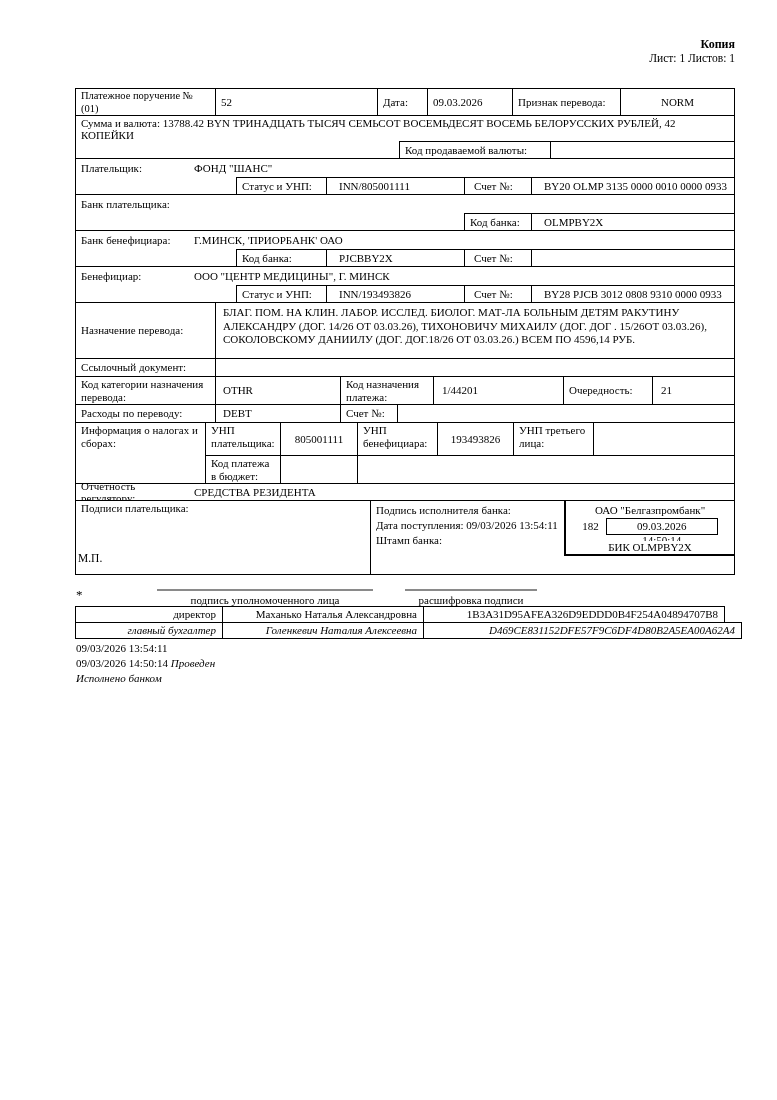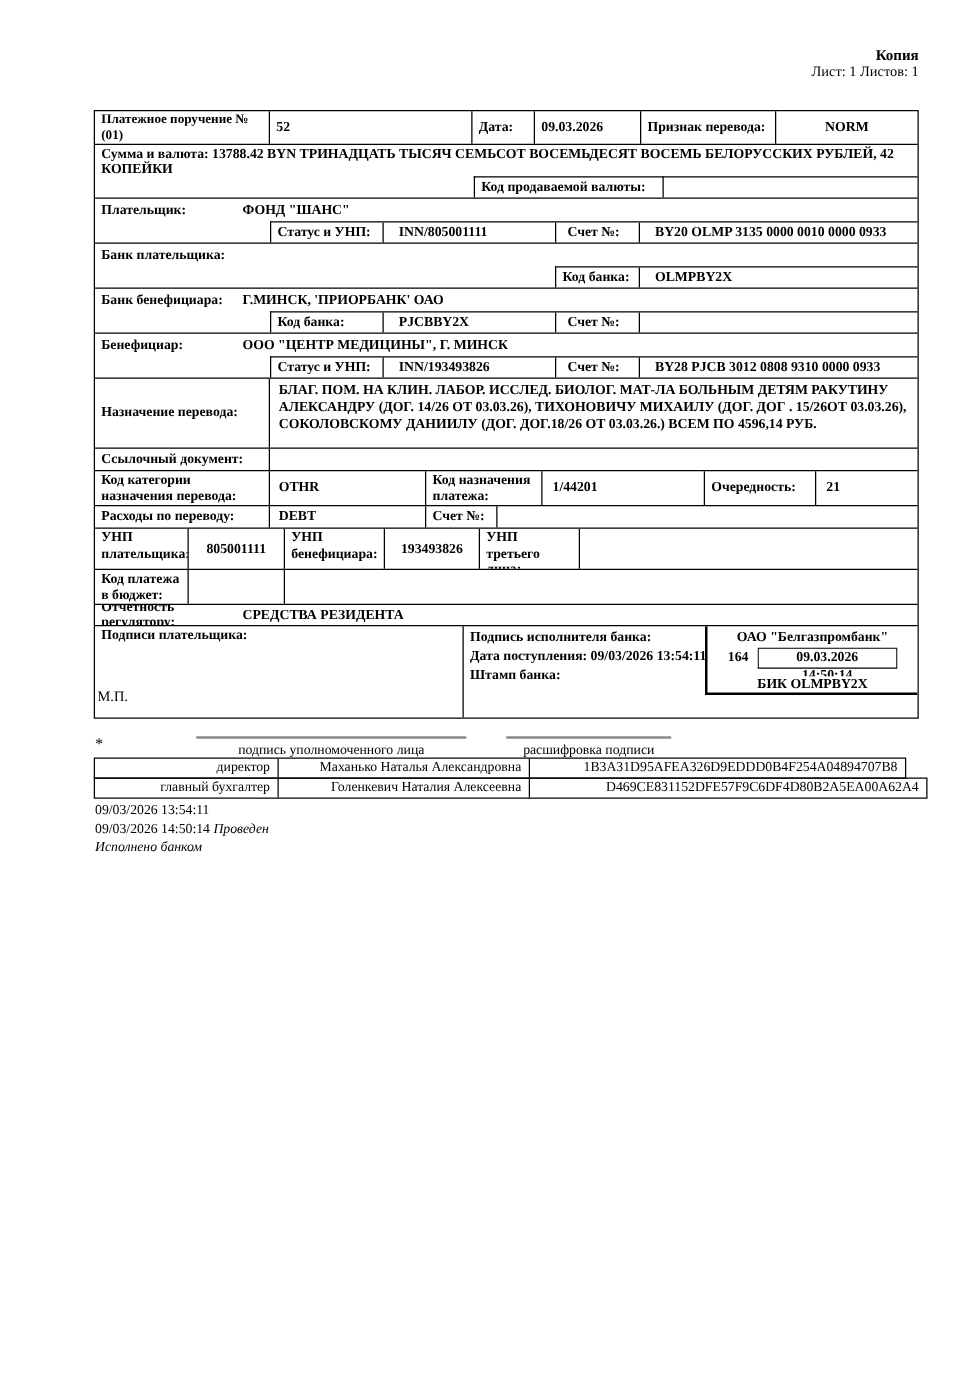--- a/index.html
+++ b/index.html
@@ -2,26 +2,26 @@
 <html><head>
 <meta charset="utf-8">
 <style>
   html,body{margin:0;padding:0;background:#fff;}
   .page{position:relative;width:777px;height:1100px;background:#ffffff;overflow:hidden;
         font-family:"Liberation Serif","DejaVu Serif",serif;font-size:11px;color:#000;}
   .abs{position:absolute;}
   .copy{top:37px;left:435px;width:300px;text-align:right;font-weight:bold;font-size:12px;}
   .sheets{top:52px;left:435px;width:300px;text-align:right;font-size:11.5px;}
 
-  .doc{top:88px;left:75px;width:660px;border:1px solid #000;font-weight:bold;}
+  .doc{top:88px;left:75px;width:660px;border:1px solid #000;}
   .doc *,.doc{box-sizing:border-box;}
   .r{display:flex;width:100%;}
   .bb{border-bottom:1px solid #000;}
   .br{border-right:1px solid #000;}
-  .bl{border-left:1px solid #000;}
+  .bl{border-left:1px solid #000;margin-left:20px;}
   .bt{border-top:1px solid #000;}
   .c{padding:1px 5px;overflow:hidden;line-height:12.5px;}
   .vc{display:flex;align-items:center;}
   .small{font-size:10.5px;}
   .boxes{display:flex;flex:1;text-align:right;}
   .nest{flex:1;display:flex;flex-direction:column;}
 
   .stamp{position:absolute;top:-2px;right:-2px;width:172px;height:57px;border:2px solid #000;
          background:#fff;text-align:center;line-height:13px;padding-top:3px;box-sizing:border-box;}
   .stamp-mid{display:flex;justify-content:center;align-items:flex-start;margin-top:1px;}
@@ -34,21 +34,21 @@
   .mp{top:552px;left:78px;font-size:11.5px;}
   .sline{height:2px;background:#8a8a8a;}
   .sl1{top:589px;left:157px;width:216px;}
   .sl2{top:589px;left:405px;width:132px;}
   .cap1{top:594px;left:157px;width:216px;text-align:center;}
   .cap2{top:594px;left:405px;width:132px;text-align:center;}
   .star{top:587px;left:76px;font-size:13px;}
 
   .signers{top:606px;left:75px;}
   .srow{display:flex;border:1px solid #000;height:17px;box-sizing:border-box;}
-  .srow2{margin-top:-1px;}
+  .srow2{margin-top:-1px;font-style:italic;}
   .scell{padding:1px 6px;overflow:hidden;line-height:13px;box-sizing:border-box;white-space:nowrap;text-align:right;}
 
   .footer{top:641px;left:76px;line-height:15px;}
   .it{font-style:italic;font-family:Liberation Serif, serif;}
 </style>
 </head>
 <body>
 
 <div class="page">
 
@@ -153,20 +153,21 @@
     </div>
 
     <div class="r bb" style="height:18px">
       <div class="c br vc" style="width:140px">Расходы по переводу:</div>
       <div class="c br vc" style="width:125px;padding-left:7px">DEBT</div>
       <div class="c br vc" style="width:57px">Счет №:</div>
       <div class="c vc" style="flex:1"></div>
     </div>
 
     <div class="r bb" style="height:61px">
+      <div class="c br" style="width:130px">Информация о налогах и сборах:</div>
       <div class="nest">
         <div class="r" style="height:33px;border-bottom:1px solid #000">
           <div class="c br" style="width:75px">УНП плательщика:</div>
           <div class="c br vc" style="width:77px;justify-content:center">805001111</div>
           <div class="c br" style="width:80px">УНП бенефициара:</div>
           <div class="c br vc" style="width:76px;justify-content:center">193493826</div>
           <div class="c br" style="width:80px">УНП третьего лица:</div>
           <div class="c" style="flex:1"></div>
         </div>
         <div class="r" style="flex:1">
@@ -184,21 +185,21 @@
 
     <div class="r" style="height:73px">
       <div class="c br" style="width:295px">Подписи плательщика:</div>
       <div class="c" style="flex:1;position:relative;line-height:15px;padding-top:2px">
         <div>Подпись исполнителя банка:</div>
         <div>Дата поступления: 09/03/2026 13:54:11</div>
         <div>Штамп банка:</div>
         <div class="stamp">
           <div>ОАО "Белгазпромбанк"</div>
           <div class="stamp-mid">
-            <span class="stamp-num">164</span>
+            <span class="stamp-num">182</span>
             <span class="dateboxwrap">
               <span class="datebox">09.03.2026</span>
               <span class="stamp-time">14:50:14</span>
             </span>
           </div>
           <div class="stamp-bik">БИК OLMPBY2X</div>
         </div>
       </div>
     </div>
 

